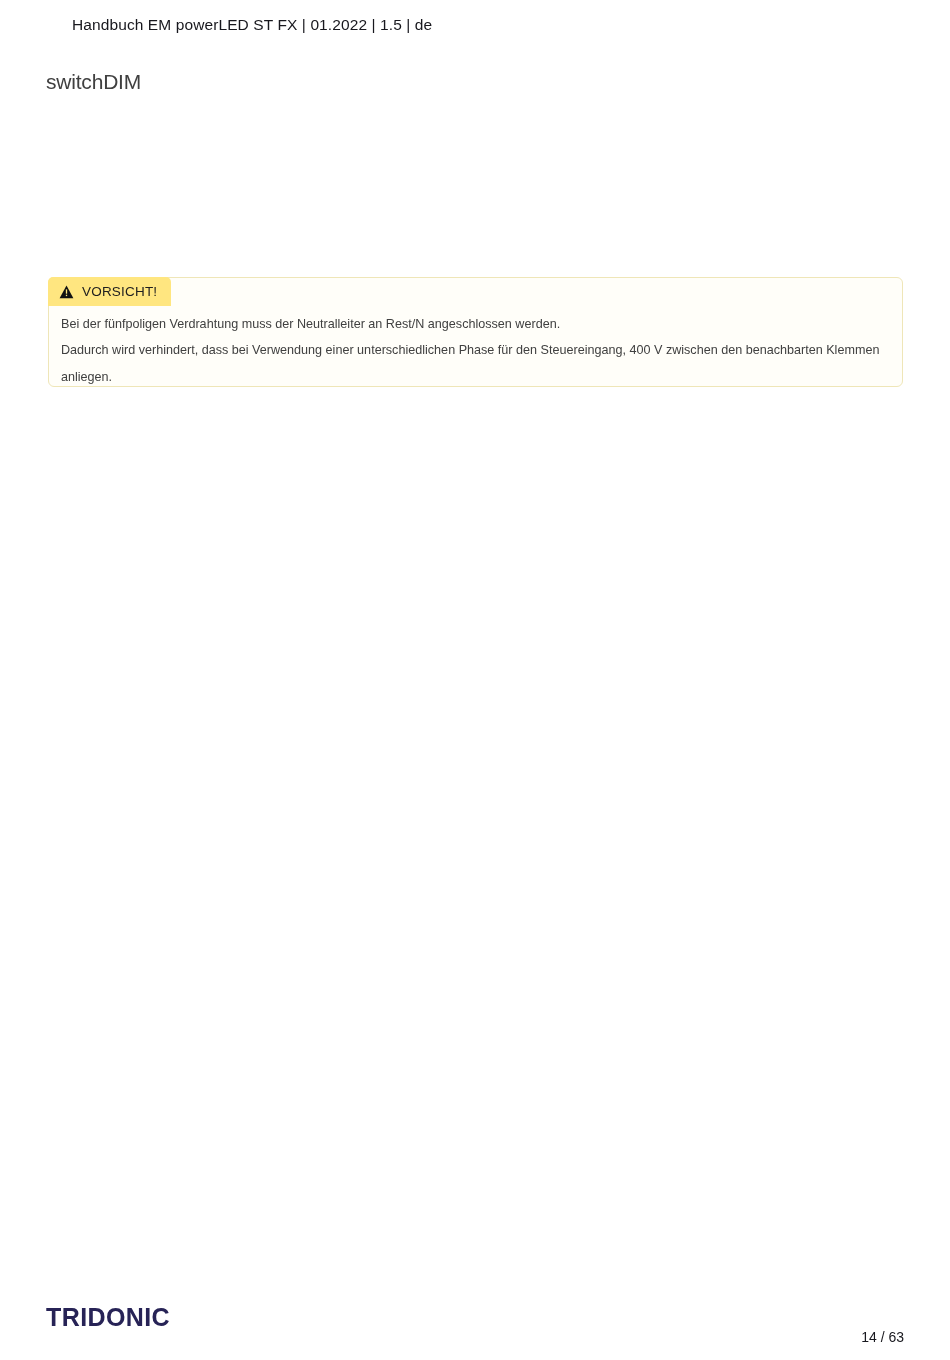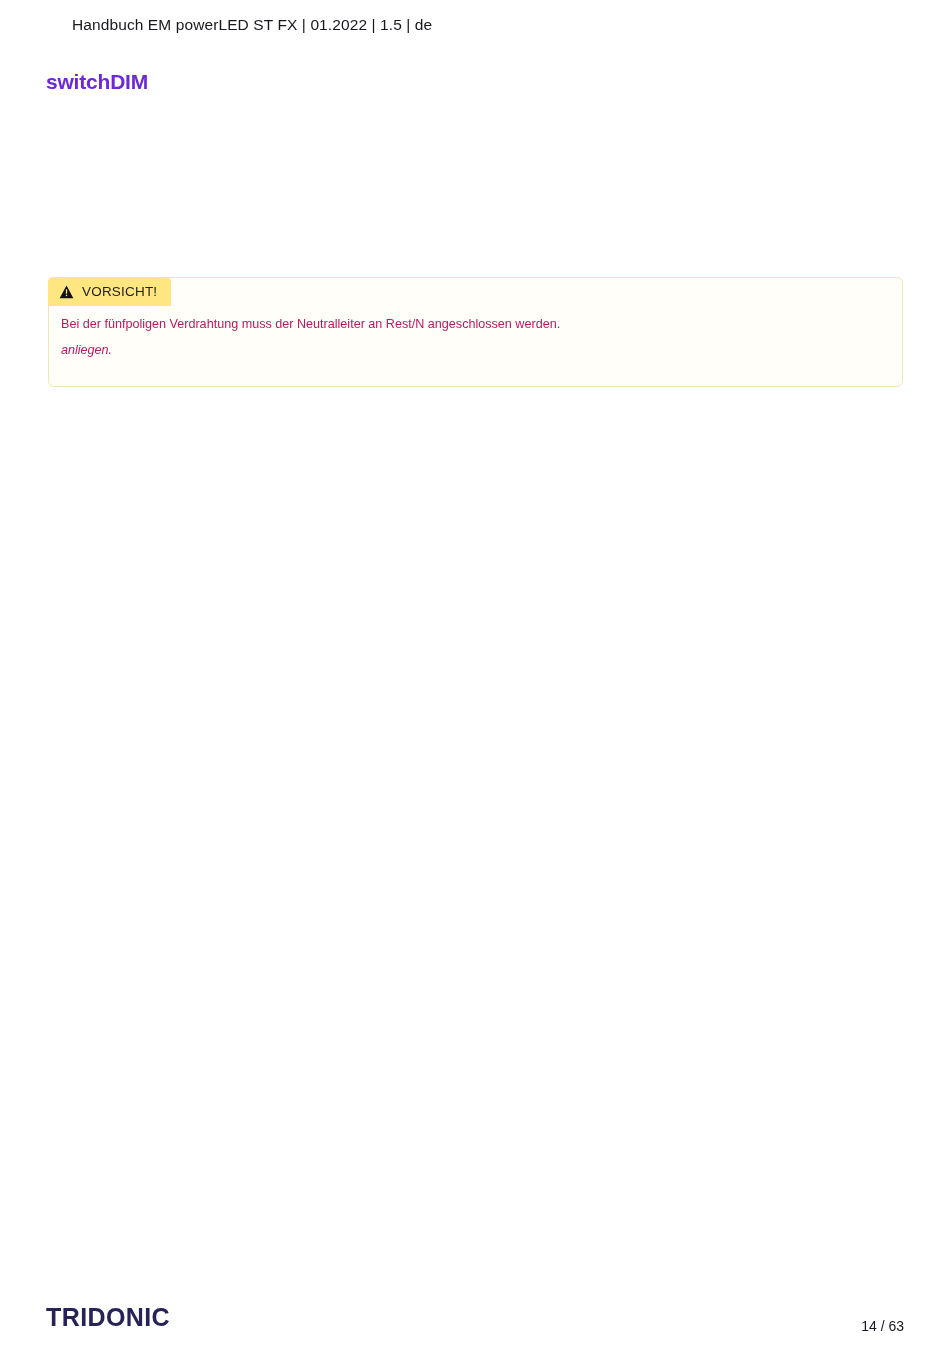--- a/index.html
+++ b/index.html
@@ -34,22 +34,22 @@
     white-space: nowrap;
     margin-left: 24px;
   }
 
   
   .section-title {
     position: absolute;
     left: 46px;
     top: 56px;
     font-size: 21px;
-    font-weight: bold;
-    color: #6d28d9;
+    font-weight: normal;
+    color: #404040;
     letter-spacing: -0.2px;
   }
 
   
   .figure-area {
     position: absolute;
     left: 46px;
     top: 110px;
     width: 860px;
     height: 110px;
@@ -108,41 +108,40 @@
   .caution-body {
     position: absolute;
     left: 12px;
     top: 36px;
     width: 832px;
   }
   .caution-body p {
     margin: 0 0 6px 0;
     font-size: 12.6px;
     line-height: 1.62;
-    color: #be185d;
+    color: #404040;
   }
   .caution-body p:last-child {
     margin-bottom: 0;
-    font-style: italic;
   }
 
   
   .footer-logo {
     position: absolute;
     left: 46px;
     bottom: 28px;
     font-size: 25px;
     font-weight: bold;
     color: #272356;
     letter-spacing: 0.4px;
   }
   .footer-page {
     position: absolute;
     right: 46px;
-    bottom: 26px;
+    bottom: 15px;
     font-size: 14px;
     color: #18181e;
   }
 </style>
 </head>
 <body>
 
 <div class="page">
 
   <div class="doc-header">Handbuch EM powerLED ST FX | 01.2022 | 1.5 | de</div>
@@ -156,20 +155,21 @@
         <svg viewBox="0 0 15 14" width="15" height="14" aria-hidden="true">
           <path d="M7.5 0.6 L14.4 13.2 L0.6 13.2 Z" fill="#121212"></path>
           <rect x="6.85" y="4.4" width="1.3" height="4.3" fill="#ffe680"></rect>
           <rect x="6.85" y="9.7" width="1.3" height="1.4" fill="#ffe680"></rect>
         </svg>
       </span>
       <span class="badge-label">VORSICHT!</span>
     </div>
     <div class="caution-body">
       <p>Bei der fünfpoligen Verdrahtung muss der Neutralleiter an Rest/N angeschlossen werden.</p>
+      <p>Dadurch wird verhindert, dass bei Verwendung einer unterschiedlichen Phase für den Steuereingang, 400 V zwischen den benachbarten Klemmen</p>
       <p>anliegen.</p>
     </div>
   </div>
 
   <div class="footer-logo">TRIDONIC</div>
 
   <div class="footer-page">14 / 63</div>
 
 </div>
 

